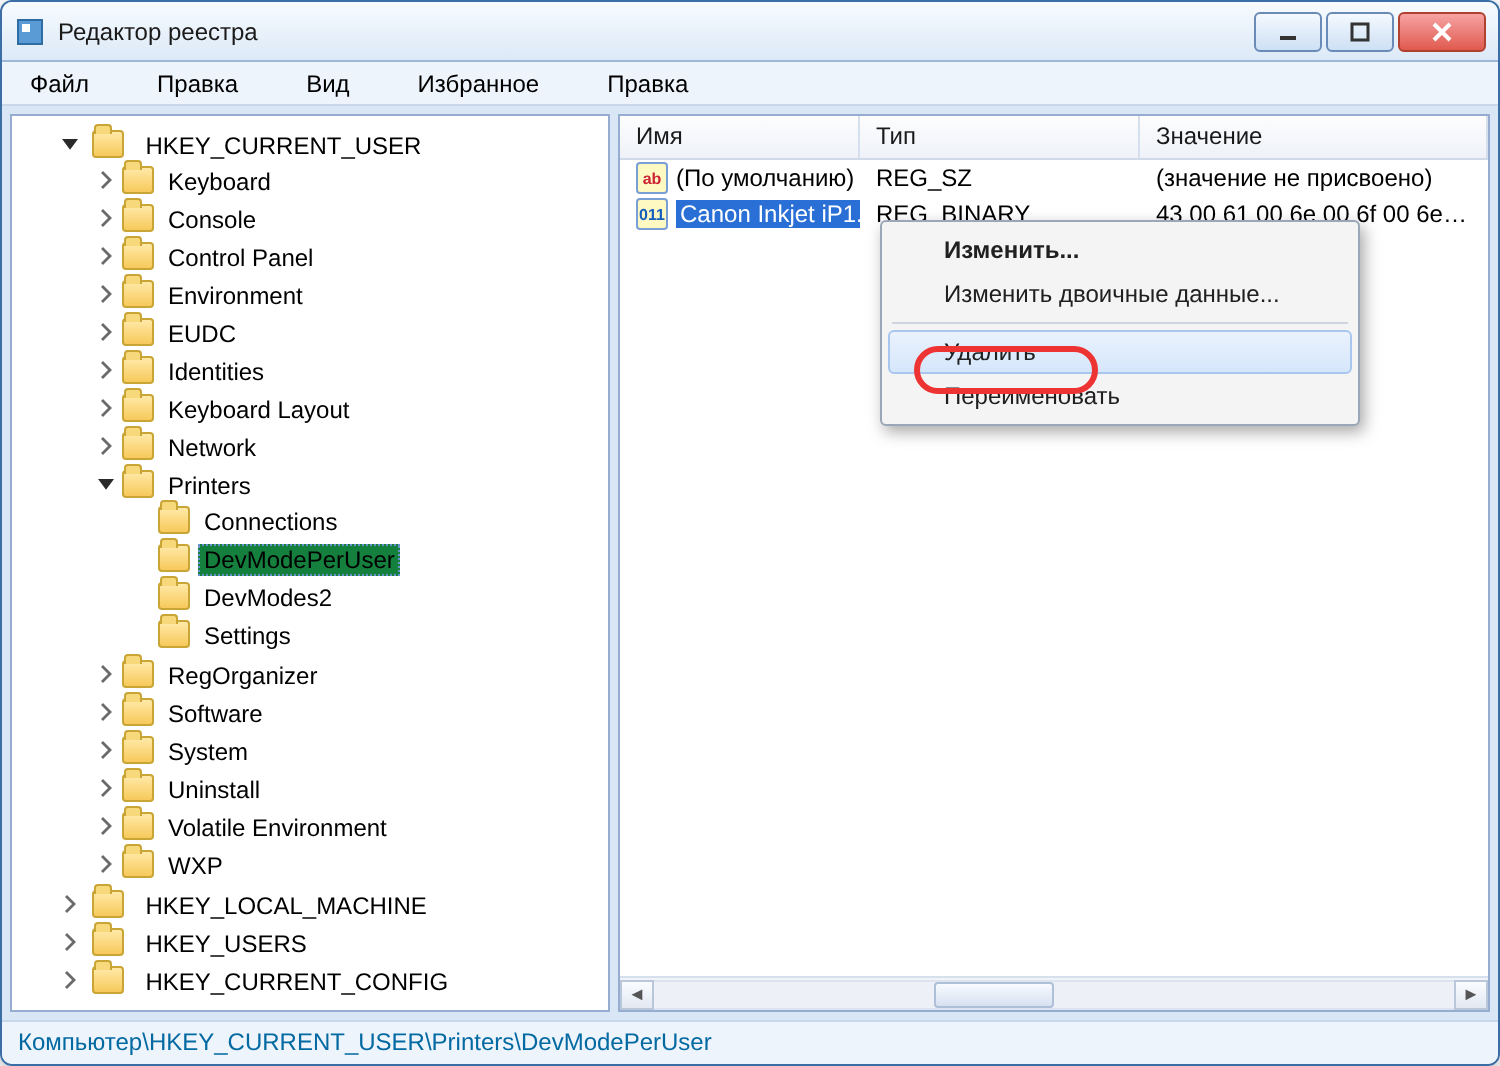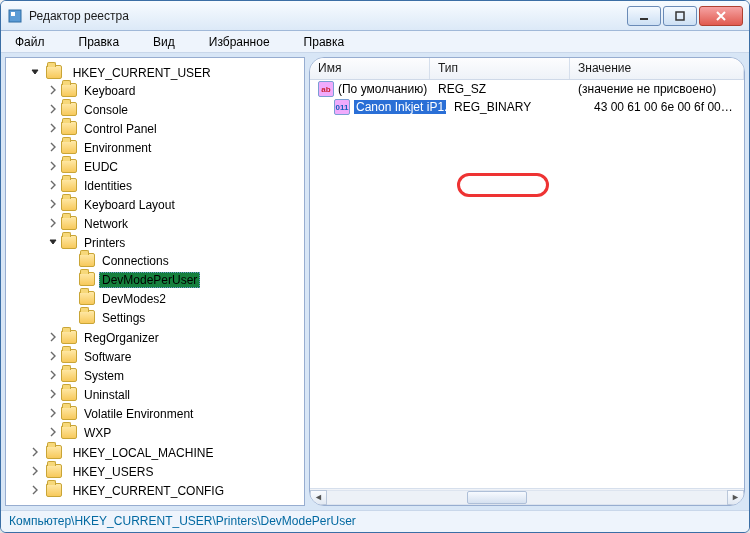--- a/index.html
+++ b/index.html
@@ -37,21 +37,21 @@
   }
   .menuitem { padding: 2px 8px; cursor: default; }
   .body {
     flex: 1; display: flex; margin: 4px; gap: 4px; min-height: 0;
   }
   .pane {
     background: #fff; border: 1px solid #97add0;
     overflow: auto;
   }
   .tree-pane { width: 300px; padding: 4px 19px; }
-  .list-pane { flex: 1; display: flex; flex-direction: column; min-width:0;border-radius:15px;}
+  .list-pane { flex: 1; display: flex; flex-direction: column; min-width:0;}
   
   .tree ul { list-style: none; margin: 0; padding-left: 18px; }
   .tree > ul { padding-left: 4px; }
   .tree li { position: relative; white-space: nowrap; padding: 1px 0; }
   .twist {
     display:inline-block; width:12px; height:12px; margin-right:2px;
     position: relative; top:1px;
   }
   .twist svg { width:12px; height:12px; }
   .folder {
@@ -81,28 +81,28 @@
   .list-body { flex:1; overflow:auto; position:relative; }
   .row { display:flex; height:18px; align-items:center; }
   .row .cell { padding: 0 8px; overflow:hidden; text-overflow:ellipsis; white-space:nowrap; }
   .cell-name { width:120px; display:flex; align-items:center; gap:4px;}
   .cell-type { width:140px; }
   .cell-val  { flex:1; }
   .val-icon {
     width:16px; height:16px; flex:none;
     border:1px solid #7a9fd4; border-radius:2px;
     display:flex; align-items:center; justify-content:center;
-    font-size:8px; font-weight:bold; background:#f0abfc;
+    font-size:8px; font-weight:bold; background:#fef9c3;
   }
   .val-icon.str { color:#c23; }
   .val-icon.bin { color:#1560bd; }
   .row.selected .cell-name .nm {
     background:#2a6fd6; color:#fff; padding:0 2px;
   }
-  .row.selected .cell-name { position:relative;margin-left:16px; }
+  .row.selected .cell-name { position:relative; }
   
   .ctxmenu {
     position:absolute; background:#f4f4f4;
     border:1px solid #9aa7b8; border-radius:3px;
     box-shadow: 2px 3px 8px rgba(0,0,0,.35);
     padding:3px; width:240px;
   }
   .ctxitem {
     padding:4px 18px 4px 28px; position:relative;
     color:#202020; white-space:nowrap;
@@ -284,20 +284,27 @@
             <div class="cell cell-val">(значение не присвоено)</div>
           </div>
           <div class="row selected">
             <div class="cell cell-name">
               <span class="val-icon bin">011</span>
               <span class="nm">Canon Inkjet iP1...</span>
             </div>
             <div class="cell cell-type">REG_BINARY</div>
             <div class="cell cell-val">43 00 61 00 6e 00 6f 00 6e 00 20 0</div>
           </div>
+          <div class="ctxmenu" id="ctxmenu" style="left:130px; top:30px;">
+            <div class="ctxitem default">Изменить...</div>
+            <div class="ctxitem">Изменить двоичные данные...</div>
+            <div class="ctxsep"></div>
+            <div class="ctxitem hover">Удалить</div>
+            <div class="ctxitem">Переименовать</div>
+          </div>
         <div class="red-circle" style="left:147px; top:93px; width:92px; height:24px;"></div>
       </div>
       <div class="hscroll">
         <div class="sbtn">◄</div>
         <div class="track">
             <div class="thumb"></div>
           </div>
         <div class="sbtn">►</div>
       </div>
     </div>

